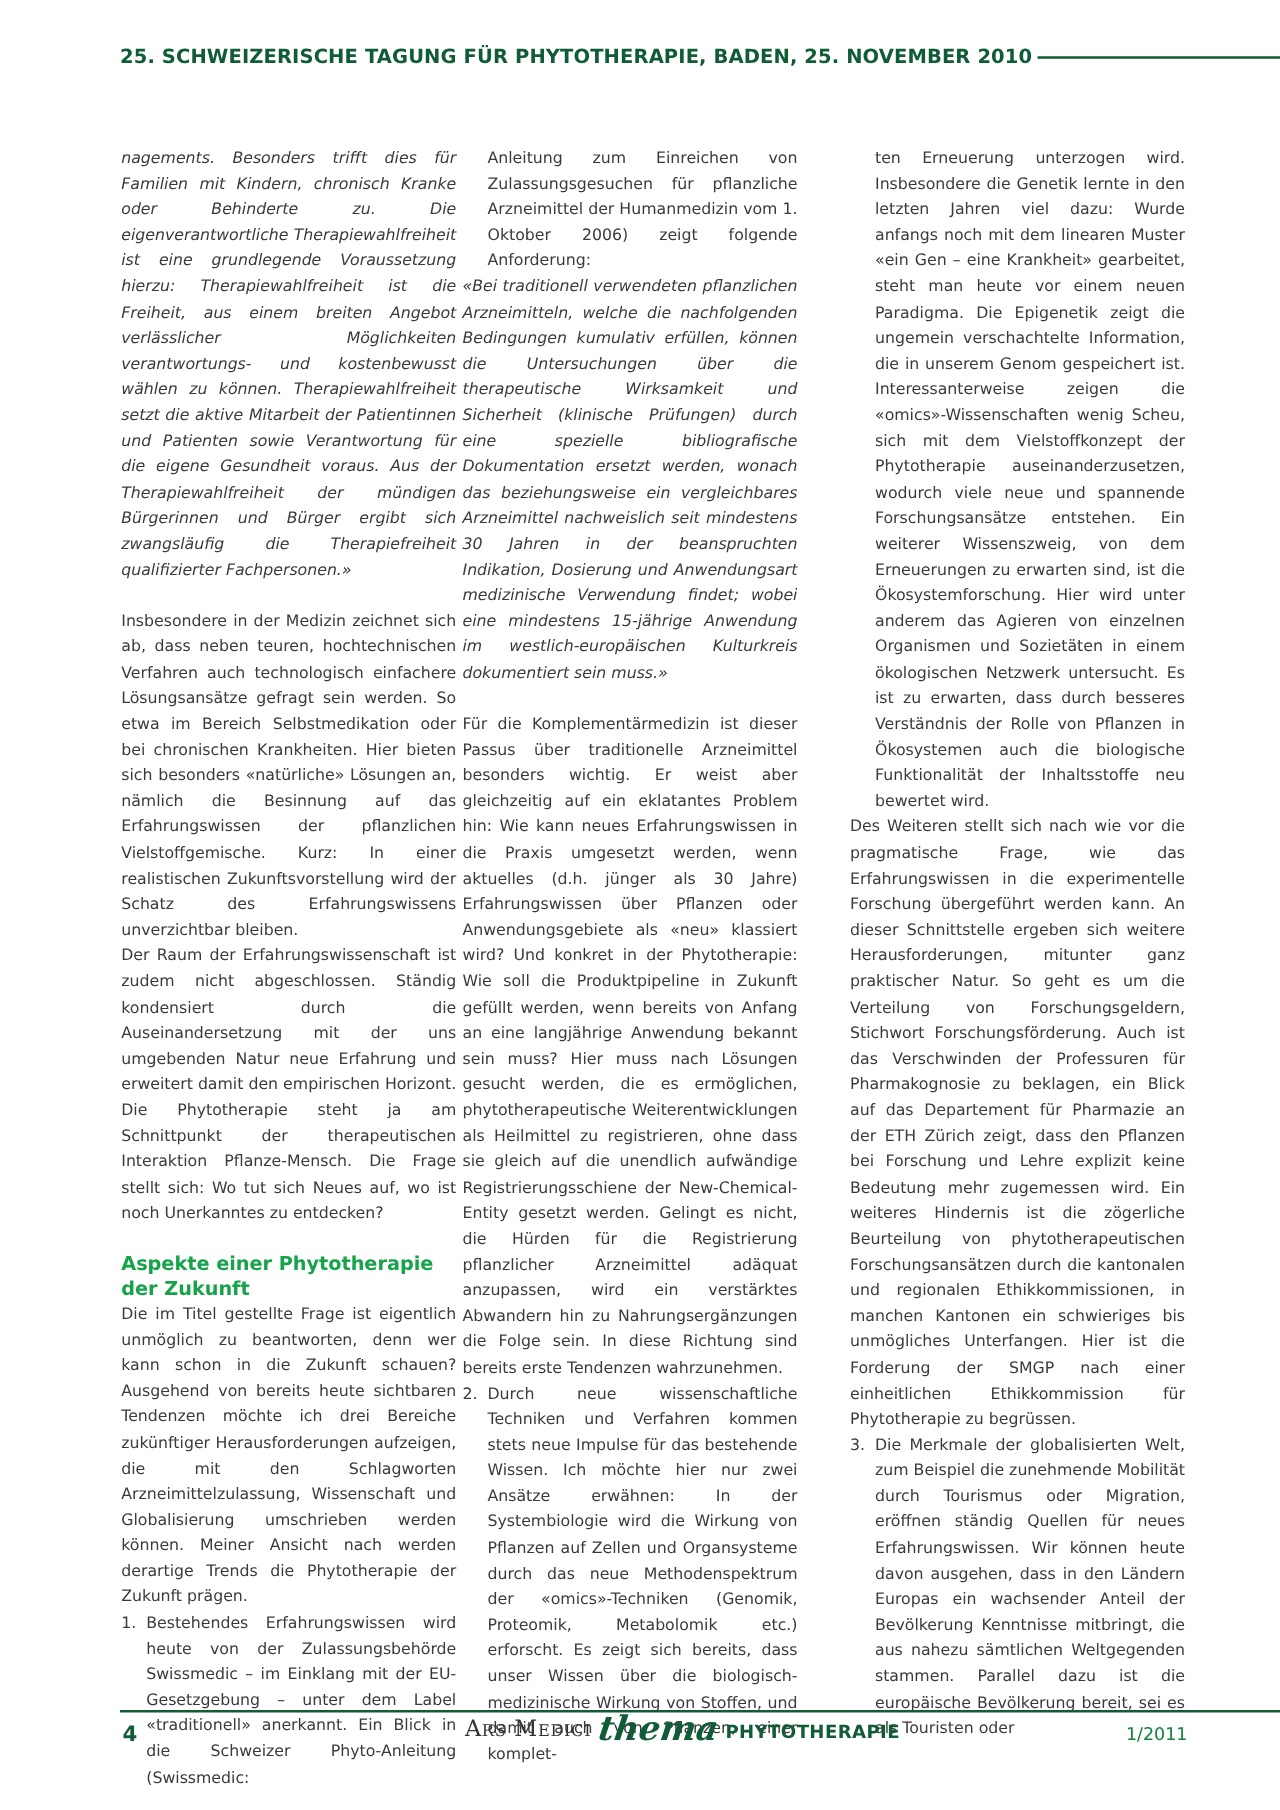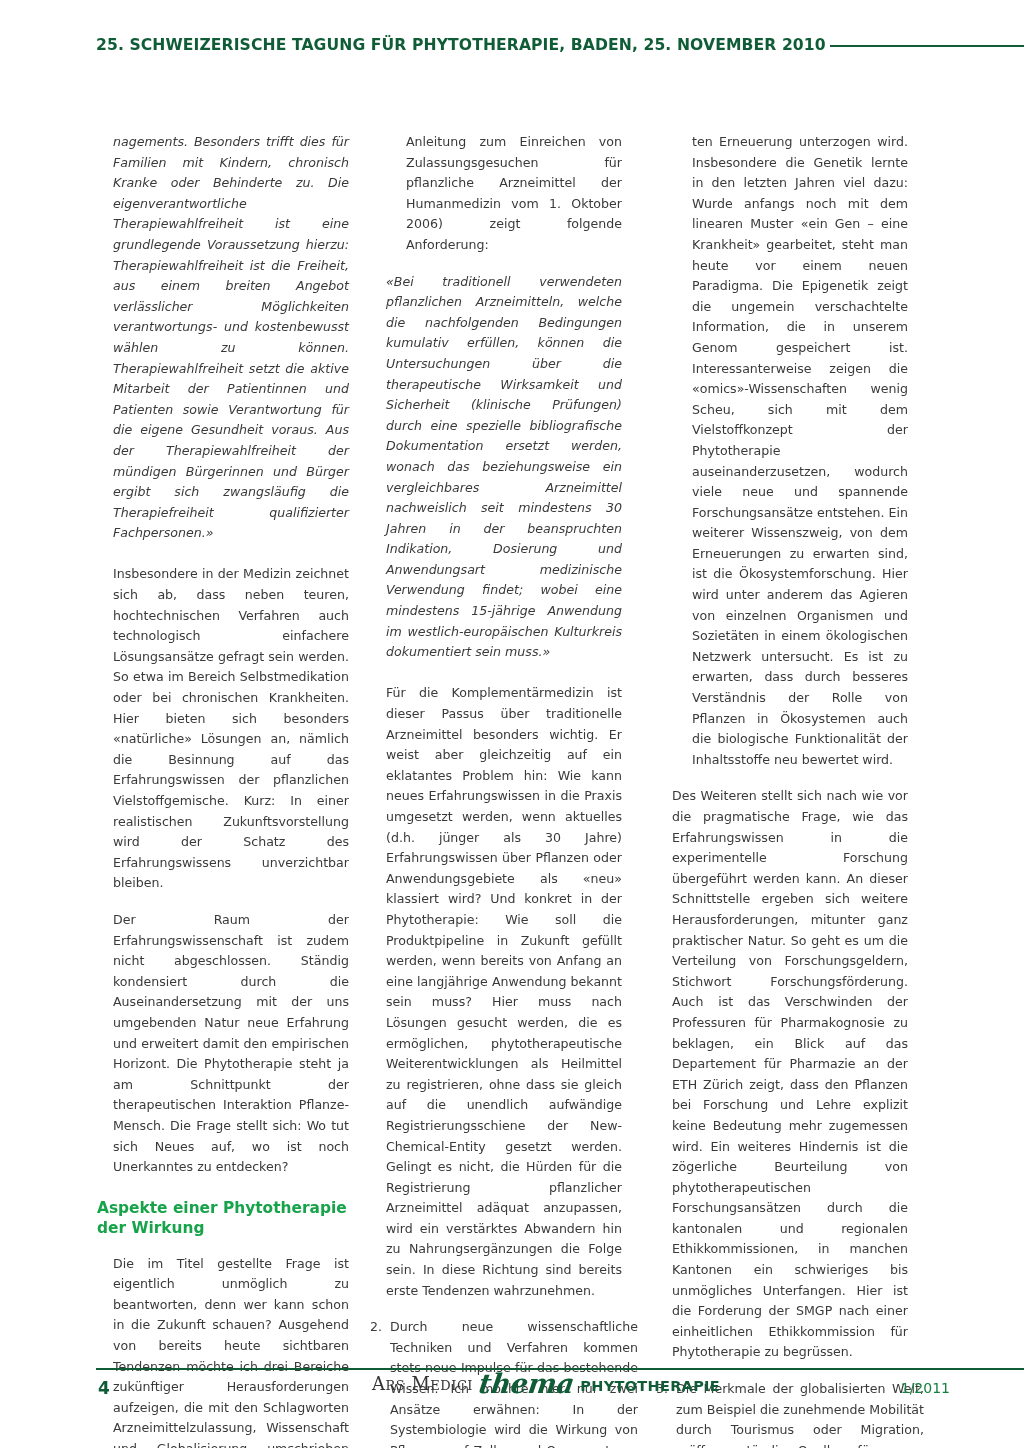--- a/index.html
+++ b/index.html
@@ -17,22 +17,22 @@
     }
     .running-head-rule { flex: 1; height: 2px; background: #0f5c36; margin-top: 2px; }
 
     .column {
       position: absolute; top: 116px; width: 268px;
       font-size: 12.6px; line-height: 20.6px; text-align: justify;
       hyphens: manual;
     }
     .col-1 { left: 97px; }
     .col-2 { left: 370px; }
-    .col-3 { left: 656px; }
-    .column p { margin: 16px; }
+    .col-3 { left: 680px; }
+    .column p { margin: 0; }
     .column p.italic { font-style: italic; }
     .column p.gap { margin-top: 20.6px; }
     .column p.indent { padding-left: 20px; }
     .section-heading {
       margin: 20px 0 0 0; font-family: "DejaVu Sans", sans-serif; font-weight: bold;
       font-size: 15.4px; line-height: 20px; color: #16a34a; text-align: left;
     }
     .list-item { display: flex; }
     .list-num { width: 20px; flex: none; }
     .list-text { flex: 1; }
@@ -63,21 +63,21 @@
 
 <header class="running-head">
   <span class="running-head-title">25. SCHWEIZERISCHE TAGUNG FÜR PHYTOTHERAPIE, BADEN, 25. NOVEMBER 2010</span>
   <span class="running-head-rule"></span>
 </header>
 
 <div class="column col-1">
   <p class="italic">nagements. Besonders trifft dies für Familien mit Kindern, chronisch Kranke oder Behinderte zu. Die eigenverantwortliche Therapiewahlfreiheit ist eine grundlegende Voraussetzung hierzu: Therapiewahlfreiheit ist die Freiheit, aus einem breiten Angebot verlässlicher Möglichkeiten verantwortungs- und kostenbewusst wählen zu können. Therapiewahlfreiheit setzt die aktive Mitarbeit der Patientinnen und Patienten sowie Verantwortung für die eigene Gesundheit voraus. Aus der Therapiewahlfreiheit der mündigen Bürgerinnen und Bürger ergibt sich zwangsläufig die Therapiefreiheit qualifizierter Fachpersonen.»</p>
   <p class="gap">Insbesondere in der Medizin zeichnet sich ab, dass neben teuren, hochtechnischen Verfahren auch technologisch einfachere Lösungsansätze gefragt sein werden. So etwa im Bereich Selbstmedikation oder bei chronischen Krankheiten. Hier bieten sich besonders «natürliche» Lösungen an, nämlich die Besinnung auf das Erfahrungswissen der pflanzlichen Vielstoffgemische. Kurz: In einer realistischen Zukunftsvorstellung wird der Schatz des Erfahrungswissens unverzichtbar bleiben.</p>
   <p>Der Raum der Erfahrungswissenschaft ist zudem nicht abgeschlossen. Ständig kondensiert durch die Auseinandersetzung mit der uns umgebenden Natur neue Erfahrung und erweitert damit den empirischen Horizont. Die Phytotherapie steht ja am Schnittpunkt der therapeutischen Interaktion Pflanze-Mensch. Die Frage stellt sich: Wo tut sich Neues auf, wo ist noch Unerkanntes zu entdecken?</p>
-  <h2 class="section-heading">Aspekte einer Phytotherapie der Wirkung</h2>
+  <h2 class="section-heading">Aspekte einer Phytotherapie der Zukunft</h2>
   <p>Die im Titel gestellte Frage ist eigentlich unmöglich zu beantworten, denn wer kann schon in die Zukunft schauen? Ausgehend von bereits heute sichtbaren Tendenzen möchte ich drei Bereiche zukünftiger Herausforderungen aufzeigen, die mit den Schlagworten Arzneimittelzulassung, Wissenschaft und Globalisierung umschrieben werden können. Meiner Ansicht nach werden derartige Trends die Phytotherapie der Zukunft prägen.</p>
   <div class="list-item">
     <span class="list-num">1.</span>
     <span class="list-text">Bestehendes Erfahrungswissen wird heute von der Zulassungsbehörde Swissmedic – im Einklang mit der EU-Gesetzgebung – unter dem Label «traditionell» anerkannt. Ein Blick in die Schweizer Phyto-Anleitung (Swissmedic:</span>
   </div>
 </div>
 
 <div class="column col-2">
   <p class="indent">Anleitung zum Einreichen von Zulassungsgesuchen für pflanzliche Arzneimittel der Humanmedizin vom 1. Oktober 2006) zeigt folgende Anforderung:</p>
   <p class="italic">«Bei traditionell verwendeten pflanzlichen Arzneimitteln, welche die nachfolgenden Bedingungen kumulativ erfüllen, können die Untersuchungen über die therapeutische Wirksamkeit und Sicherheit (klinische Prüfungen) durch eine spezielle bibliografische Dokumentation ersetzt werden, wonach das beziehungsweise ein vergleichbares Arzneimittel nachweislich seit mindestens 30 Jahren in der beanspruchten Indikation, Dosierung und Anwendungsart medizinische Verwendung findet; wobei eine mindestens 15-jährige Anwendung im westlich-europäischen Kulturkreis dokumentiert sein muss.»</p>

